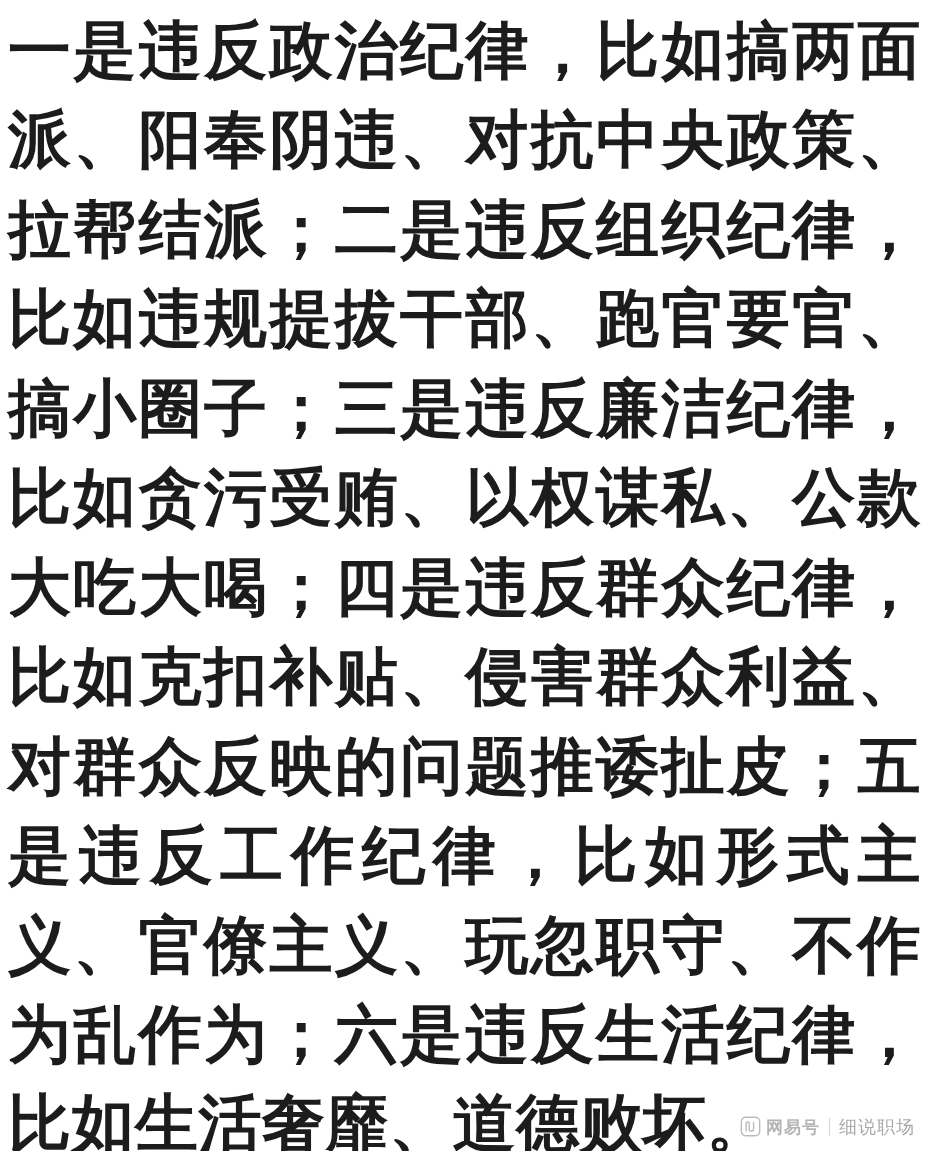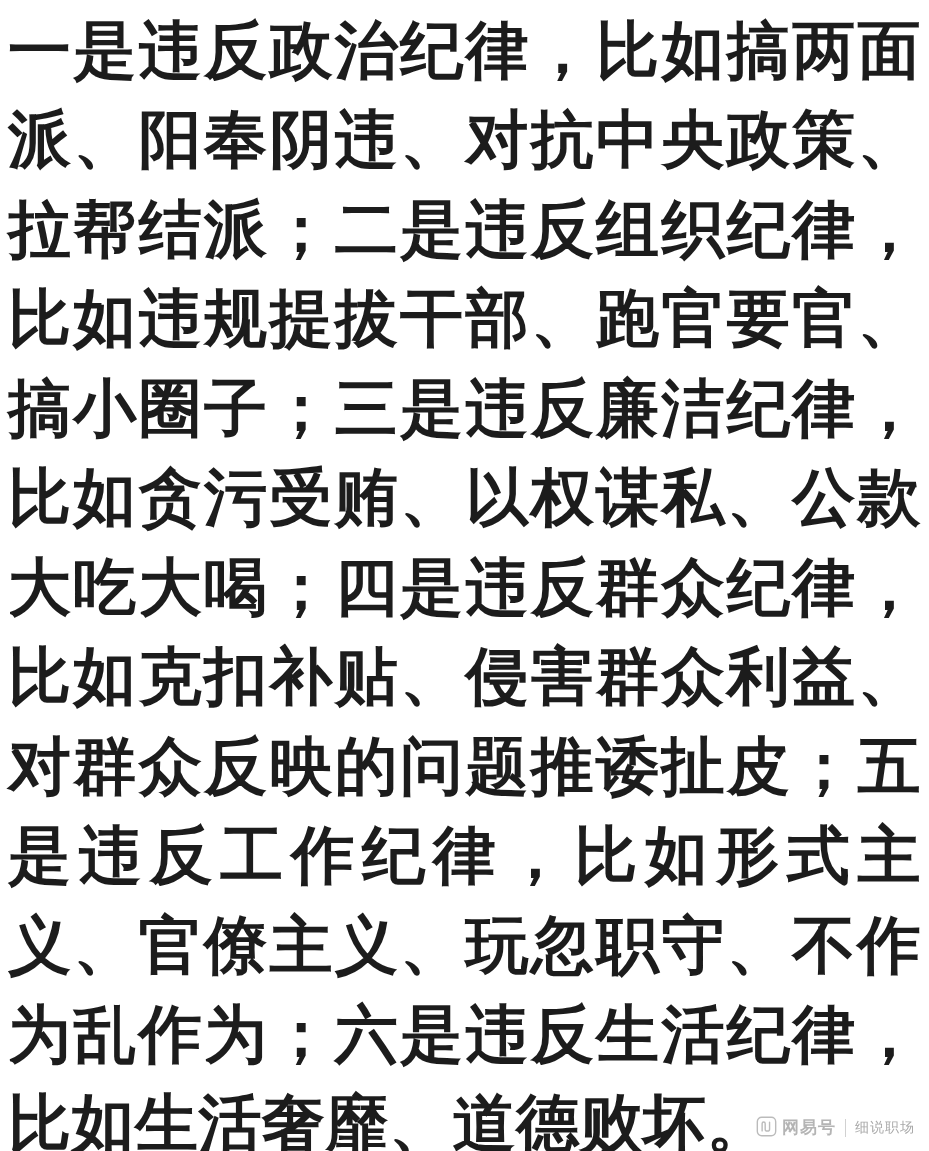--- a/index.html
+++ b/index.html
@@ -56,21 +56,21 @@
     height: 21px;
     display: inline-block;
   }
   .wm-divider {
     width: 1px;
     height: 18px;
     background: #c9c9c9;
   }
   .wm-name {
     color: #9a9a9a;
-    font-size: 14px;
+    font-size: 18px;
     font-weight: 400;
     letter-spacing: 1px;
   }
 </style>
 </head>
 <body>
 
 <div class="page">
 
   <div class="article-body">一是违反政治纪律，比如搞两面派、阳奉阴违、对抗中央政策、拉帮结派；二是违反组织纪律，比如违规提拔干部、跑官要官、搞小圈子；三是违反廉洁纪律，比如贪污受贿、以权谋私、公款大吃大喝；四是违反群众纪律，比如克扣补贴、侵害群众利益、对群众反映的问题推诿扯皮；五是违反工作纪律，比如形式主义、官僚主义、玩忽职守、不作为乱作为；六是违反生活纪律，比如生活奢靡、道德败坏。</div>

